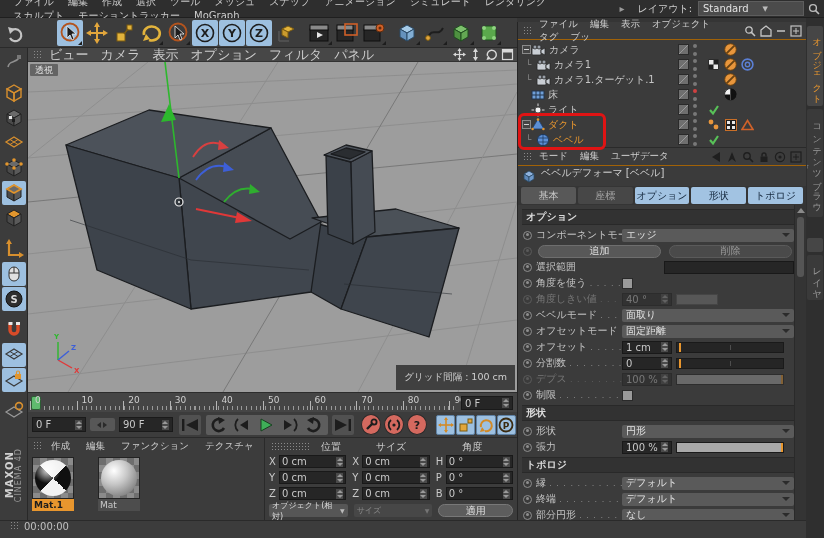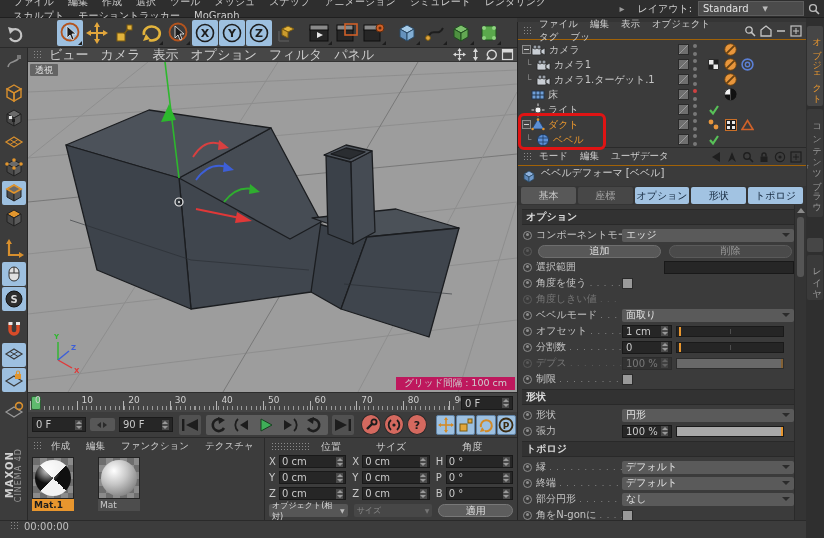--- a/index.html
+++ b/index.html
@@ -34,22 +34,22 @@
   .logo-brand{font-weight:bold;color:#d0d0d0;font-size:10px;letter-spacing:1px;}
   .logo-prod{color:#9a9a9a;font-size:8px;letter-spacing:1px;}
   
   .vpmenu{left:28px;top:48px;width:489px;height:14px;background:#474747;display:flex;align-items:center;
           padding-left:3px;box-sizing:border-box;border-bottom:1px solid #333;}
   .vpmenu .menu-item{padding:0 6px;font-size:13px;}
   .vp-icons{margin-left:auto;display:flex;gap:3px;padding-right:3px;}
   .viewport{left:28px;top:62px;width:489px;height:330px;background:#9d9d9d;overflow:hidden;}
   .vp-label{position:absolute;left:2px;top:2px;background:rgba(90,90,90,.85);color:#e3e3e3;
             padding:0 5px;height:12px;line-height:12px;font-size:9px;border-radius:1px;}
-  .grid-badge{position:absolute;right:2px;bottom:2px;background:#be185d;color:#cfcfcf;
-              padding:0 8px;font-size:9.5px;}
+  .grid-badge{position:absolute;right:2px;bottom:2px;background:#404040;color:#cfcfcf;
+              padding:6px 8px;font-size:9.5px;}
   
   .ruler{left:28px;top:392px;width:489px;height:20px;background:#454545;border-top:1px solid #2c2c2c;box-sizing:border-box;}
   .ruler-num{position:absolute;top:2px;font-size:9px;color:#cfcfcf;}
   .tickstrip{position:absolute;left:2px;right:60px;bottom:2px;height:4px;
              background:repeating-linear-gradient(90deg,#9a9a9a 0 1px,transparent 1px 4.7px);}
   .tickmajor{position:absolute;left:2px;right:60px;bottom:2px;height:9px;
              background:repeating-linear-gradient(90deg,#b5b5b5 0 1px,transparent 1px 46.6px);}
   .playhead{position:absolute;left:3px;top:3px;width:10px;height:14px;background:#5fbb6e;border:1px solid #2c5c34;border-radius:2px;box-sizing:border-box;}
   .ruler-spin{position:absolute;right:4px;top:3px;width:52px;height:14px;background:#262626;border:1px solid #1a1a1a;
               color:#c9c9c9;display:flex;align-items:center;padding:0 3px;box-sizing:border-box;}
@@ -1268,26 +1268,44 @@
         <div class="am-row">
           <span class="keyc"></span>
           <span class="lab"><span>角度を使う</span> <span class="dots">. . . . .</span></span>
           <span class="ctrl" style="width: 172px;">
             <span class="cb"></span>
           </span>
         </div>
         <div class="am-row dis">
           <span class="keyc blank"></span>
           <span class="lab"><span>角度しきい値</span> <span class="dots">. . .</span></span>
+          <span class="ctrl" style="width: 172px;">
+            <span class="valbox">
+              <span>40 °</span>
+              <span class="spin-arrows">
+                <i class="up"></i>
+                <i class="dn"></i>
+              </span>
+            </span>
+            <span class="minibox"></span>
+          </span>
         </div>
         <div class="am-row">
           <span class="keyc"></span>
           <span class="lab"><span>ベベルモード</span> <span class="dots">. . .</span></span>
           <span class="dd ctrl">
             <span>面取り</span>
+            <span class="arr"></span>
+          </span>
+        </div>
+        <div class="am-row">
+          <span class="keyc"></span>
+          <span class="lab"><span>オフセットモード</span></span>
+          <span class="dd ctrl">
+            <span>固定距離</span>
             <span class="arr"></span>
           </span>
         </div>
         <div class="am-row">
           <span class="keyc"></span>
           <span class="lab"><span>オフセット</span> <span class="dots">. . . . .</span></span>
           <span class="ctrl" style="width: 172px;">
             <span class="valbox">
               <span>1 cm</span>
               <span class="spin-arrows">

